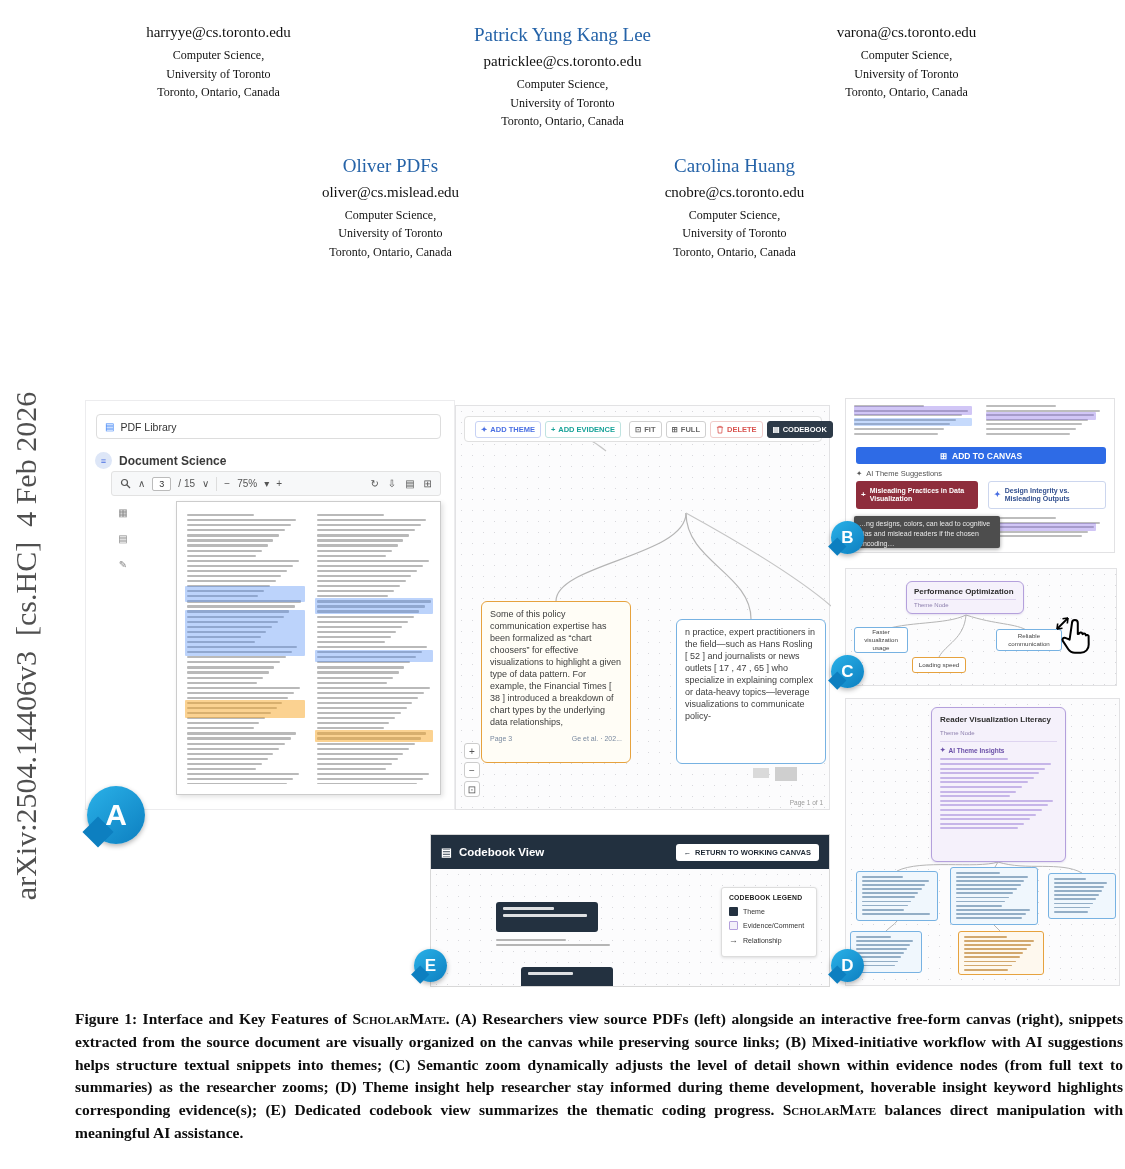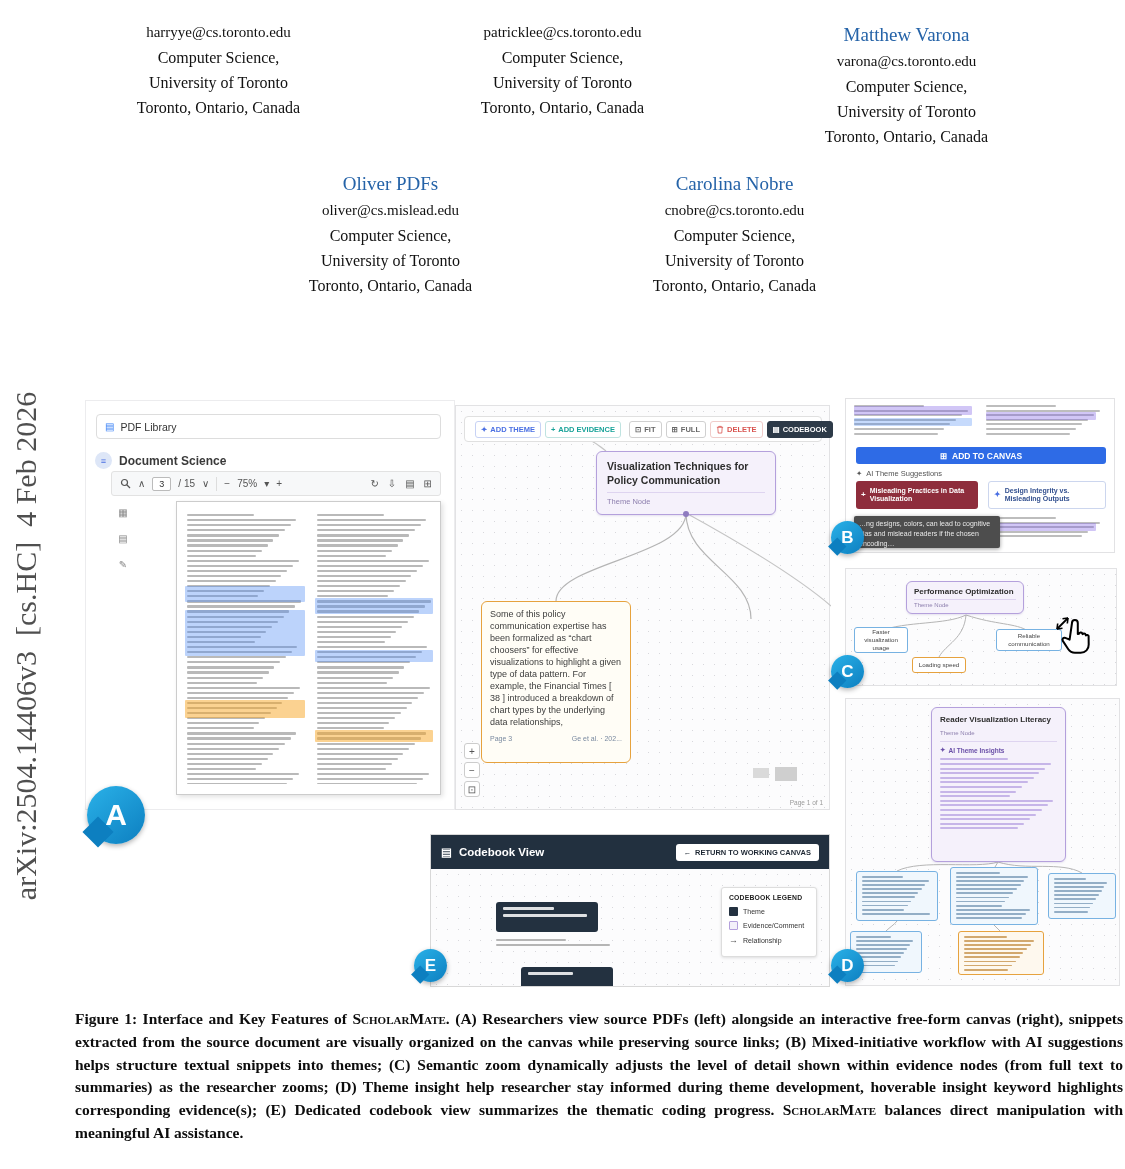--- a/index.html
+++ b/index.html
@@ -9,21 +9,21 @@
   
   .arxiv{position:absolute;left:-330px;top:625px;width:720px;height:42px;
          transform:rotate(-90deg);font-size:30px;color:#4f4f4f;text-align:center;white-space:pre}
   
   .title{margin:12px auto 0;width:1000px;text-align:center;font-size:29px;font-weight:700;line-height:1.3;color:#000}
   .sc{font-variant:small-caps}
   .author-row{display:flex;justify-content:center;gap:84px;margin-top:24px}
   .author{text-align:center;width:260px}
   .aname{font-size:19px;color:var(--author-blue,#2563a8);margin-bottom:7px}
   .aemail{font-size:15px;margin-bottom:5px}
-  .aaffil{font-size:16px;line-height:1.55}
+  .aaffil{font-size:12px;line-height:1.55}
   
   .figure{position:absolute;left:85px;top:398px;width:1035px;height:594px;
           font-family:"Liberation Sans",sans-serif;color:#333}
   .panel{position:absolute;background:#fff;border:1px solid #e2e2e4}
   .dots{background-color:#fcfcfd;background-image:radial-gradient(#d8d8dc 0.8px,transparent 0.9px);background-size:11px 11px}
   .tl{height:2.4px;background:#c4c4c4;margin-bottom:2.8px;border-radius:1px}
   
   .badge{position:absolute;border-radius:50%;display:flex;align-items:center;justify-content:center;
          background:linear-gradient(140deg,var(--badge-blue,#2ab1e8),var(--badge-dark,#0d7fc0));
          color:#fff;font-weight:bold;z-index:6;box-shadow:0 2px 5px rgba(0,0,0,.3)}
@@ -158,44 +158,44 @@
 
 
   <div class="author-row">
     <div class="author">
       <div class="aemail">harryye@cs.toronto.edu</div>
       <div class="aaffil">Computer Science,</div>
       <div class="aaffil">University of Toronto</div>
       <div class="aaffil">Toronto, Ontario, Canada</div>
     </div>
     <div class="author">
+      <div class="aname">Patrick Yung Kang Lee</div>
       <div class="aemail">patricklee@cs.toronto.edu</div>
       <div class="aaffil">Computer Science,</div>
       <div class="aaffil">University of Toronto</div>
       <div class="aaffil">Toronto, Ontario, Canada</div>
     </div>
     <div class="author">
-      <div class="aname">Matthew Varona</div>
       <div class="aemail">varona@cs.toronto.edu</div>
       <div class="aaffil">Computer Science,</div>
       <div class="aaffil">University of Toronto</div>
       <div class="aaffil">Toronto, Ontario, Canada</div>
     </div>
   </div>
 
   <div class="author-row">
     <div class="author">
       <div class="aname">Oliver PDFs</div>
       <div class="aemail">oliver@cs.mislead.edu</div>
       <div class="aaffil">Computer Science,</div>
       <div class="aaffil">University of Toronto</div>
       <div class="aaffil">Toronto, Ontario, Canada</div>
     </div>
     <div class="author">
-      <div class="aname">Carolina Nobre</div>
+      <div class="aname">Carolina Huang</div>
       <div class="aemail">cnobre@cs.toronto.edu</div>
       <div class="aaffil">Computer Science,</div>
       <div class="aaffil">University of Toronto</div>
       <div class="aaffil">Toronto, Ontario, Canada</div>
     </div>
   </div>
 
   <div class="figure">
 
     <div class="panel panel-a">
@@ -390,31 +390,29 @@
             <svg width="8" height="9" viewBox="0 0 9 10">
               <path d="M1 2.5h7M3 2.5V1.5h3v1M2 2.5l.5 6.5h4l.5-6.5" fill="none" stroke="#d9534f" stroke-width="0.9"></path>
             </svg>
             <span>DELETE</span>
           </div>
         <div class="chip chip-codebook">
             <span>▤</span>
             <span>CODEBOOK</span>
           </div>
       </div>
-      <div class="theme-node cv-theme">
-        <div class="tn-title">Visualization Techniques for Policy Communication</div>
-        <div class="tn-sub">Theme Node</div>
-        <span class="handle"></span>
-      </div>
       <div class="ev-node ev-orange">
         <div class="ev-text">Some of this policy communication expertise has been formalized as “chart choosers” for effective visualizations to highlight a given type of data pattern. For example, the Financial Times [ 38 ] introduced a breakdown of chart types by the underlying data relationships,</div>
         <div class="ev-footer">
           <span>Page 3</span>
           <span>Ge et al. · 202...</span>
         </div>
+      </div>
+      <div class="ev-node ev-blue">
+        <div class="ev-text">n practice, expert practitioners in the field—such as Hans Rosling [ 52 ] and journalists or news outlets [ 17 , 47 , 65 ] who specialize in explaining complex or data-heavy topics—leverage visualizations to communicate policy-</div>
       </div>
       <div class="cv-zoomctl">
         <div class="zbtn">+</div>
         <div class="zbtn">−</div>
         <div class="zbtn">⊡</div>
       </div>
       <div class="mm1"></div>
       <div class="mm2"></div>
       <div class="pg-ind">Page 1 of 1</div>
     </div>

